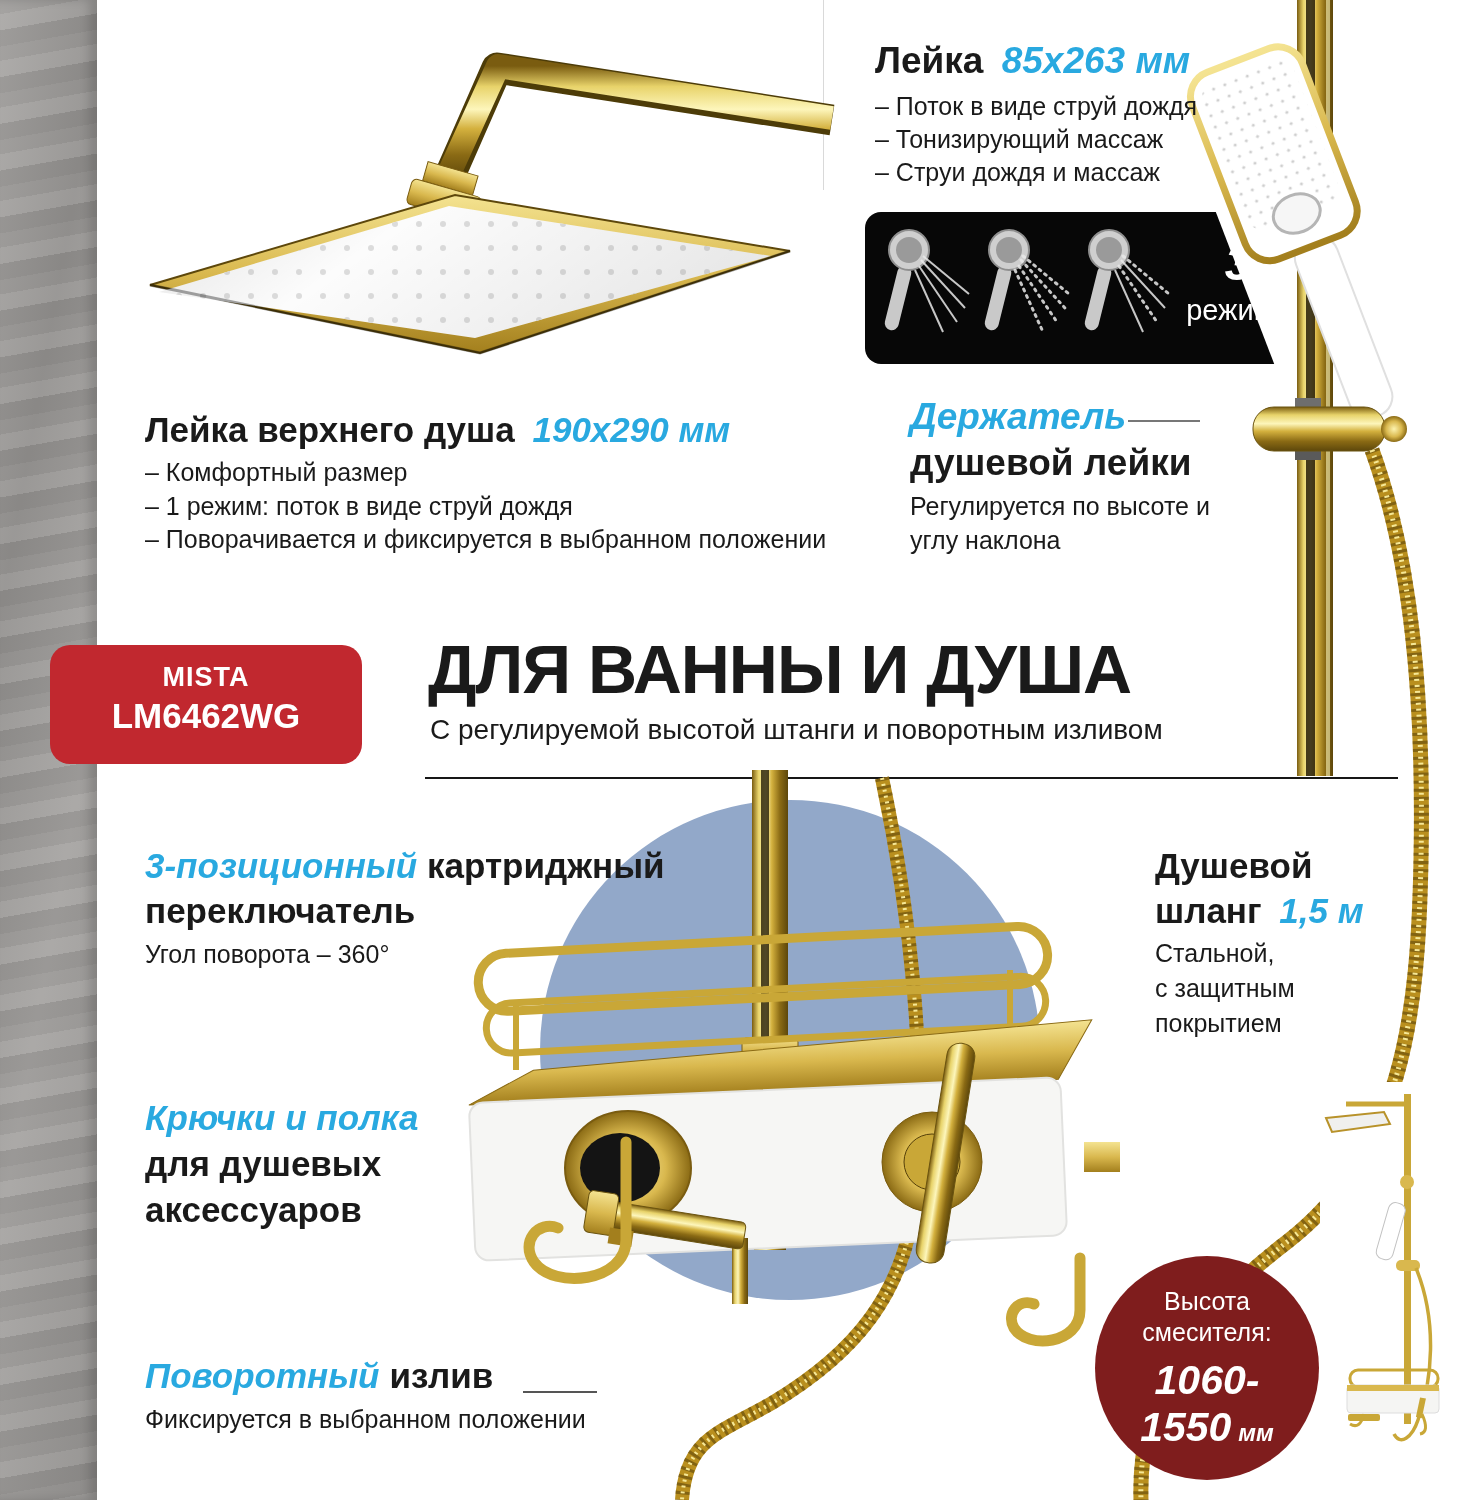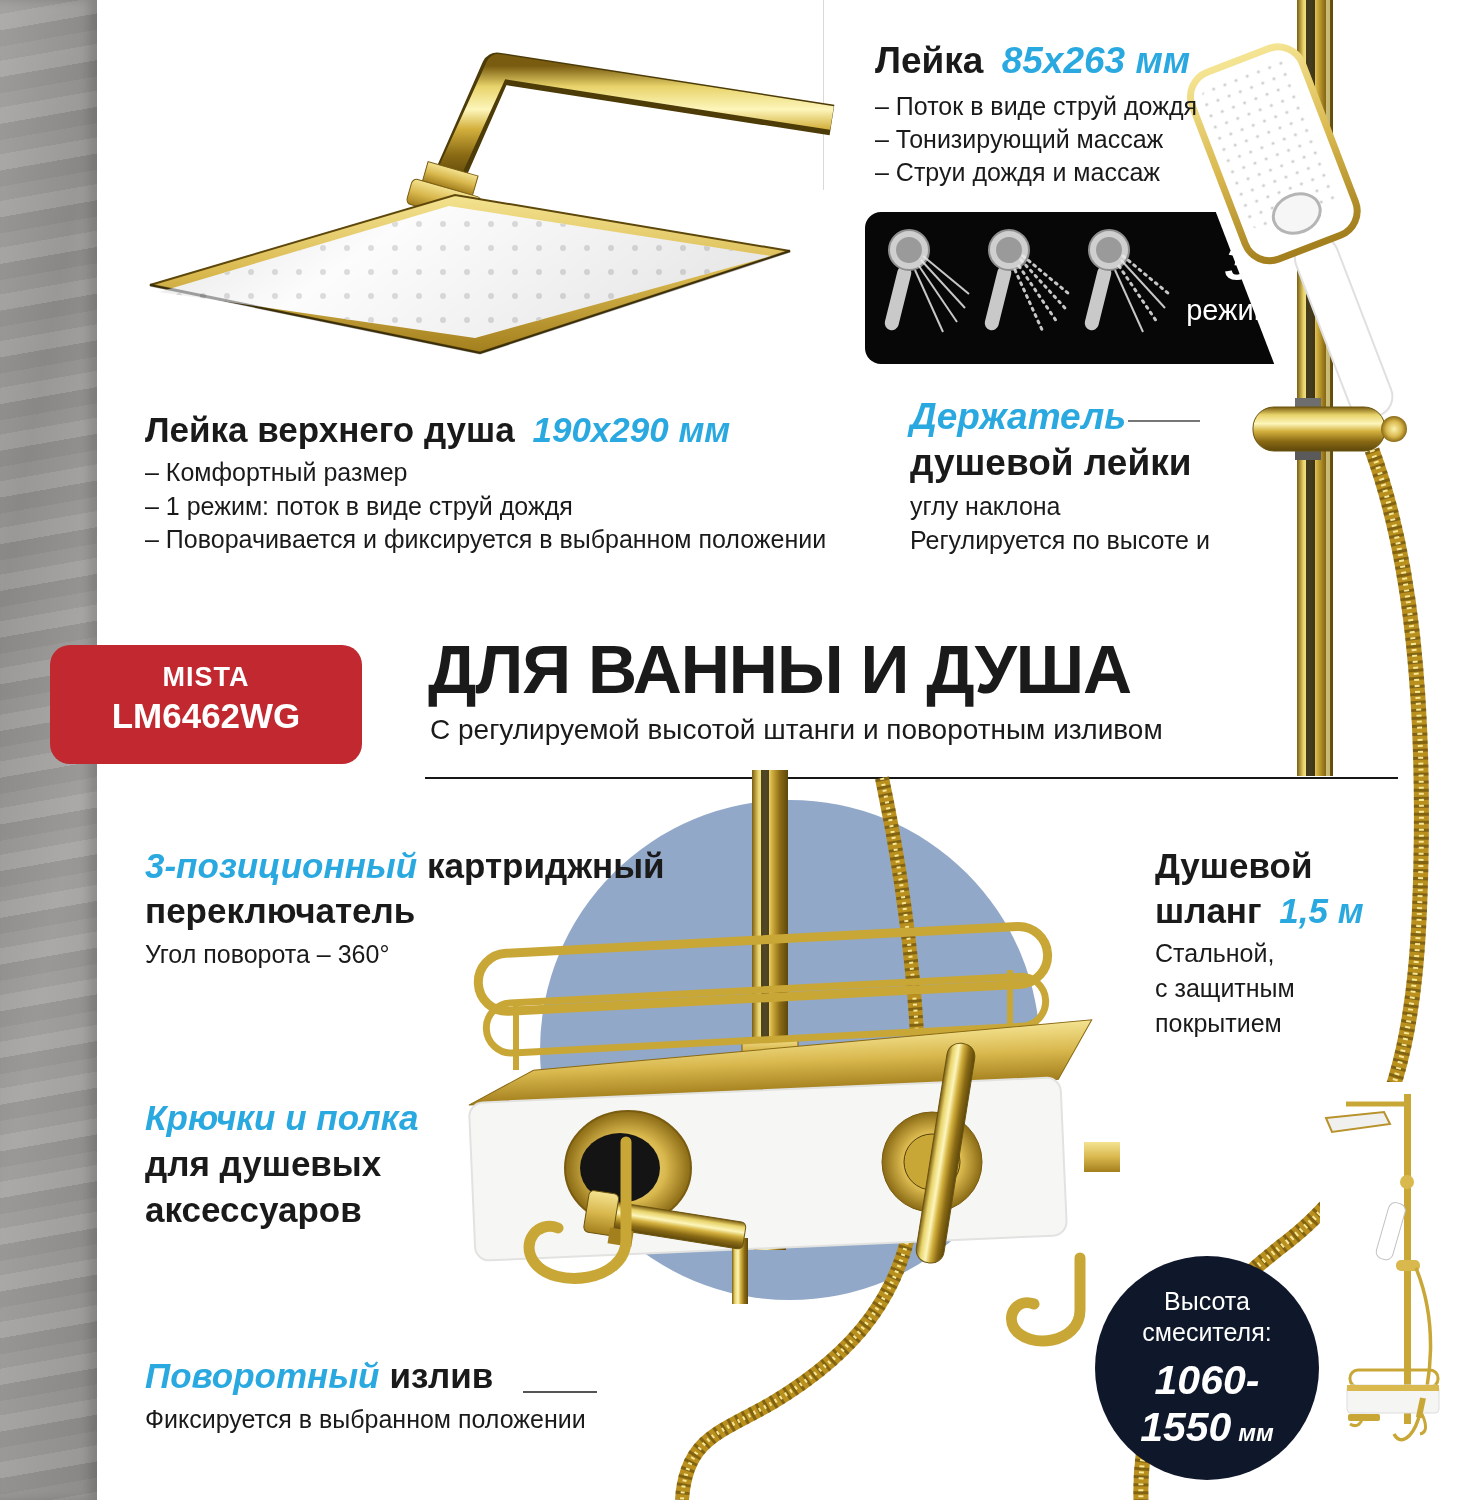--- a/index.html
+++ b/index.html
@@ -32,21 +32,21 @@
   .badge{left:50px;top:645px;width:312px;height:119px;background:#c1282f;border-radius:20px;
          color:#fff;text-align:center;z-index:5;}
   .badge-brand{margin-top:17px;font-size:27px;font-weight:bold;letter-spacing:1px;}
   .badge-model{font-size:35px;margin-top:3px;font-weight:700;}
   
   .main-title{left:428px;top:630px;font-size:68px;font-weight:bold;letter-spacing:-1px;z-index:5;}
   .subtitle{left:430px;top:714px;font-size:28px;z-index:5;}
   .rule{left:425px;top:777px;width:973px;height:2px;background:#161616;z-index:2;}
   .pointer{height:2px;background:#777;z-index:5;}
   
-  .height-circle{left:1095px;top:1256px;width:224px;height:224px;border-radius:50%;background:#0f172a;
+  .height-circle{left:1095px;top:1256px;width:224px;height:224px;border-radius:50%;background:#7f1d1d;
     color:#fff;display:flex;flex-direction:column;align-items:center;justify-content:center;
     text-align:center;z-index:6;}
   .hc-line{font-size:25px;line-height:31px;}
   .hc-value{font-size:41px;font-weight:bold;font-style:italic;margin-top:9px;}
   .hc-unit{font-size:24px;margin-left:7px;}
   .ph2{z-index:2;} .ph4{z-index:4;} .ph7{z-index:7;}
 </style>
 </head>
 <body>
 
@@ -186,22 +186,22 @@
       <path d="M322 450 C362 560 374 700 371 860 C368 1020 352 1152 237 1242 C132 1322 88 1402 91 1500" fill="none" stroke="#b98f1e" stroke-width="15"></path>
       <path d="M322 450 C362 560 374 700 371 860 C368 1020 352 1152 237 1242 C132 1322 88 1402 91 1500" fill="none" stroke="#56400a" stroke-width="15" stroke-dasharray="3 5" opacity=".55"></path>
       <path d="M322 450 C362 560 374 700 371 860 C368 1020 352 1152 237 1242 C132 1322 88 1402 91 1500" fill="none" stroke="#f6e896" stroke-width="5" stroke-dasharray="2 4"></path>
     </g>
   </svg>
 
   <div class="abs h36 accent z5" style="left:910px;top:398px">Держатель</div>
   <div class="abs pointer" style="left:1128px;top:420px;width:72px"></div>
   <div class="abs h36 z5" style="left:910px;top:444px">душевой лейки</div>
   <div class="abs body25 z5" style="left:910px;top:489px;line-height:34px">
+    <div>Регулируется по высоте и</div>
     <div>углу наклона</div>
-    <div>Регулируется по высоте и</div>
   </div>
 
   <div class="abs h34 z5" style="left:145px;top:412px">
     <span>Лейка верхнего душа</span>
     <span class="accent" style="margin-left:8px">190x290 мм</span>
   </div>
   <div class="abs body25 z5" style="left:145px;top:456px;line-height:33.5px">
     <div>– Комфортный размер</div>
     <div>– 1 режим: поток в виде струй дождя</div>
     <div>– Поворачивается и фиксируется в выбранном положении</div>

